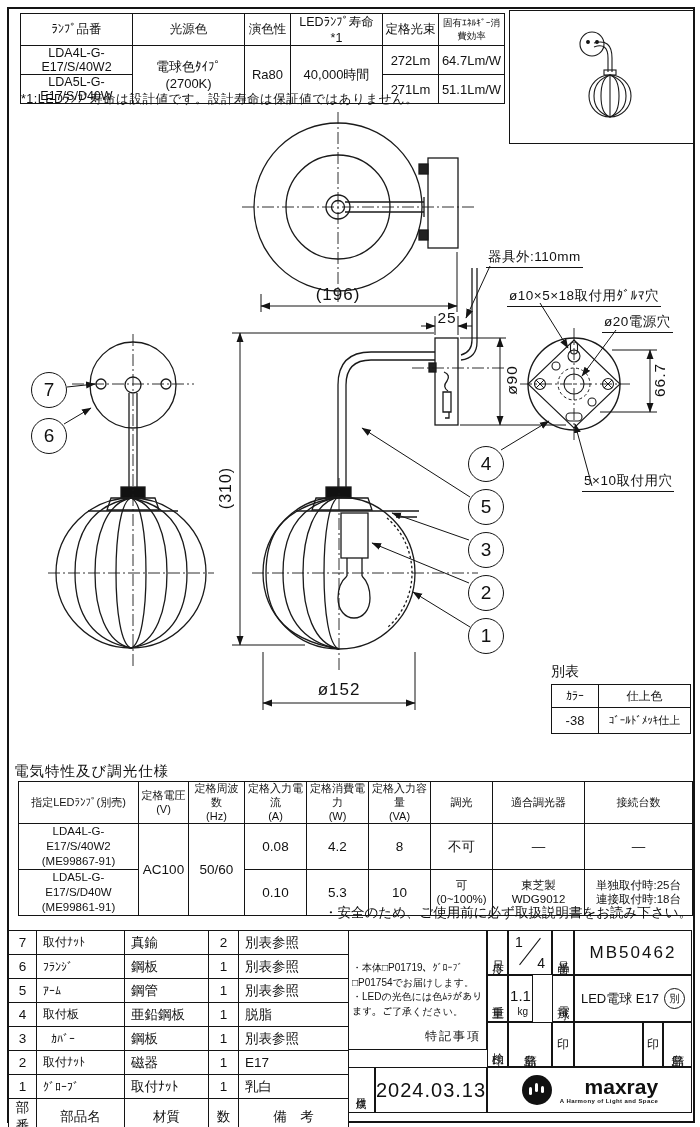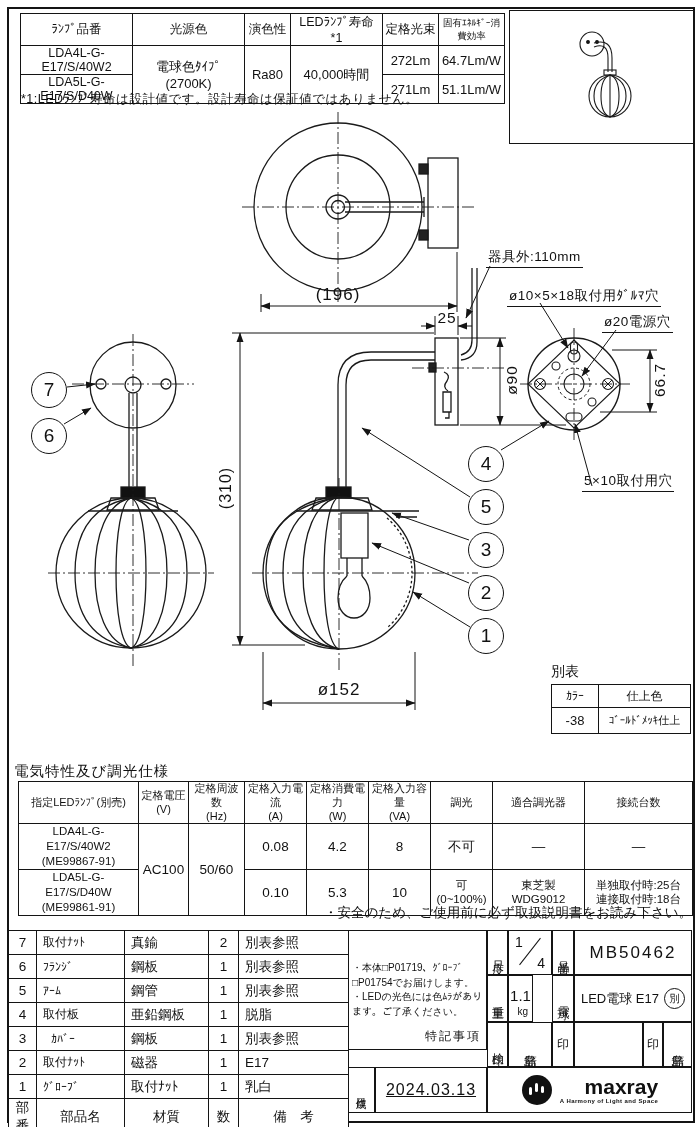--- a/index.html
+++ b/index.html
@@ -434,21 +434,21 @@
     <div class="cell" style="left:204px;top:92px;width:22px;height:45px;font-size:12px;">印</div>
     <div class="cell" style="left:226px;top:92px;width:69px;height:45px;"></div>
     <div class="cell" style="left:295px;top:92px;width:20px;height:45px;font-size:12px;">印</div>
     <div class="cell" style="left:315px;top:92px;width:29px;height:45px;">
         <span class="vlab" style="font-size:13px;letter-spacing:1px;">島箭</span>
       </div>
 
     <div class="cell" style="left:0;top:137px;width:27px;height:46px;">
         <span class="vlab" style="font-size:10.5px;letter-spacing:0;">作成日</span>
       </div>
-    <div class="cell" style="left:27px;top:137px;width:112px;height:46px;font-size:16px;letter-spacing:1px;text-decoration:underline;">2024.03.13</div>
+    <div class="cell" style="left:27px;top:137px;width:112px;height:46px;font-size:20px;letter-spacing:1px;">2024.03.13</div>
     <div class="cell" style="left:139px;top:137px;width:205px;height:46px;gap:7px;">
       <svg width="32" height="32" viewBox="0 0 32 32">
         <circle cx="16" cy="16" r="15" fill="#111"></circle>
         <rect x="8" y="13" width="3" height="8" rx="1.5" fill="#fff"></rect>
         <rect x="14" y="9" width="3" height="9" rx="1.5" fill="#fff"></rect>
         <rect x="20" y="12" width="3" height="7" rx="1.5" fill="#fff"></rect>
       </svg>
       <div style="display:flex;flex-direction:column;align-items:flex-end;">
         <span class="logo-word">maxray</span>
         <span class="logo-tag">A Harmony of Light and Space</span>

